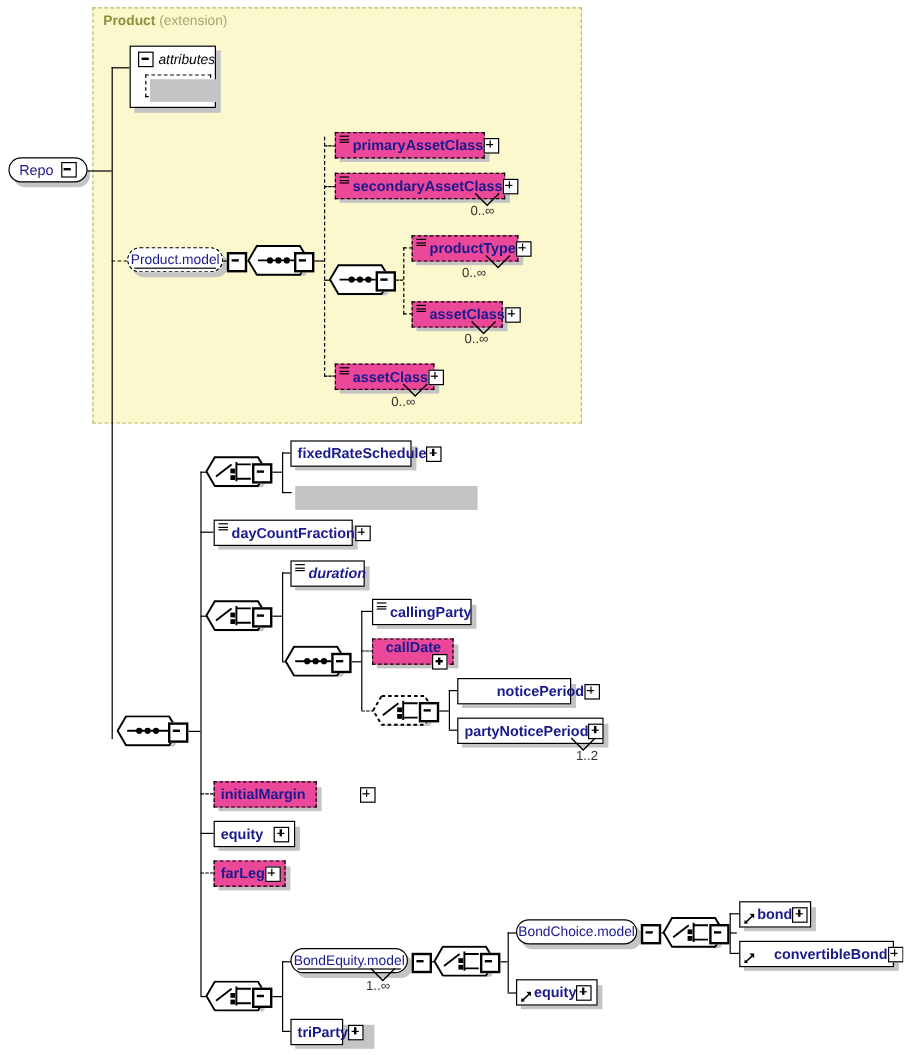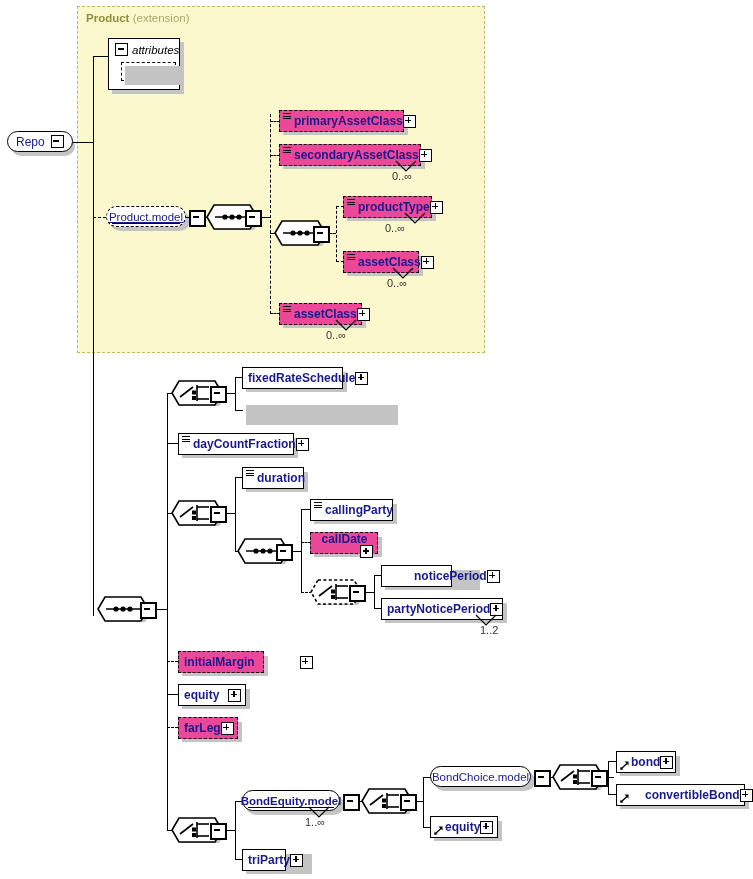--- a/index.html
+++ b/index.html
@@ -146,21 +146,21 @@
       <span class="pm" style="margin-left:0;"></span>
       <span>attributes</span>
     </div>
     <div class="nshadow" style="left:16px;top:27px;width:55px;height:19px;"></div>
     <div class="attrrow" style="left:12px;top:23px;width:55px;height:19px;">
       <span>id</span>
     </div>
   </div>
 
   <div class="nshadow" style="left:110px;top:211px;width:80px;height:20px;border-radius:10px;"></div>
-  <div class="rootnode dashed doubleline" style="left:106px;top:206px;width:80px;height:21px;text-decoration:underline;">
+  <div class="rootnode dashed doubleline" style="left:106px;top:206px;width:80px;height:21px;">
     <span class="lbl" style="font-weight:normal;font-size:11.5px;">Product.model</span>
   </div>
   <div class="pmbox" style="left:189px;top:210px;"></div>
   <div class="hl" style="left:186px;top:217px;width:4px;"></div>
   <div class="hl" style="left:202px;top:217px;width:6px;"></div>
 
   <div class="conn" style="left:206px;top:204px;">
     <svg width="52" height="26" viewBox="0 0 52 26">
       <polygon points="8,1 44,1 51,13 44,25 8,25 1,13" fill="#c4c4c4" transform="translate(3,3)"></polygon>
       <polygon points="8,1 44,1 51,13 44,25 8,25 1,13" fill="#ffffff" stroke="#000" stroke-width="1.6"></polygon>
@@ -341,21 +341,21 @@
       <rect x="21" y="16" width="4" height="4" fill="#000"></rect>
     </svg>
   </div>
   <div class="pmbox" style="left:210px;top:506px;"></div>
   <div class="hl" style="left:223px;top:513px;width:12px;"></div>
   <div class="vl" style="left:235px;top:477px;height:74px;"></div>
   <div class="hl" style="left:235px;top:477px;width:8px;"></div>
   <div class="hl" style="left:235px;top:551px;width:4px;"></div>
 
   <div class="nshadow" style="left:246px;top:472px;width:62px;height:20px;"></div>
-  <div class="node" style="left:242px;top:467px;width:62px;">
+  <div class="node" style="left:242px;top:467px;width:62px;font-style:italic;">
     <span class="seqglyph">
         <i></i>
         <i></i>
         <i></i>
       </span>
     <span class="lbl" style="margin-left:9px;">duration</span>
   </div>
 
   <div class="conn" style="left:237px;top:538px;">
     <svg width="52" height="26" viewBox="0 0 52 26">
@@ -402,21 +402,21 @@
       <rect x="21" y="16" width="4" height="4" fill="#000"></rect>
     </svg>
   </div>
   <div class="pmbox" style="left:349px;top:585px;"></div>
   <div class="hl" style="left:362px;top:592px;width:12px;"></div>
   <div class="vl" style="left:374px;top:575px;height:33px;"></div>
   <div class="hl" style="left:374px;top:575px;width:8px;"></div>
   <div class="hl" style="left:374px;top:608px;width:8px;"></div>
 
   <div class="nshadow" style="left:385px;top:570px;width:95px;height:20px;"></div>
-  <div class="node" style="left:381px;top:565px;width:71px;padding-left:32px;">
+  <div class="node" style="left:381px;top:565px;width:95px;padding-left:32px;">
     <span class="lbl">noticePeriod</span>
     <span class="pm plus" style="margin-left:auto;"></span>
   </div>
 
   <div class="nshadow" style="left:385px;top:603px;width:122px;height:20px;"></div>
   <div class="node" style="left:381px;top:598px;width:122px;">
     <span class="lbl">partyNoticePeriod</span>
     <span class="pm plus" style="margin-left:auto;"></span>
   </div>
   <svg class="swoosh" style="left:475px;top:614px;" width="24" height="14">
@@ -455,21 +455,21 @@
     </svg>
   </div>
   <div class="pmbox" style="left:210px;top:823px;"></div>
   <div class="hl" style="left:223px;top:830px;width:12px;"></div>
   <div class="vl" style="left:235px;top:801px;height:58px;"></div>
   <div class="hl" style="left:235px;top:801px;width:8px;"></div>
   <div class="hl" style="left:235px;top:859px;width:8px;"></div>
 
   <div class="nshadow" style="left:246px;top:795px;width:98px;height:20px;border-radius:10px;"></div>
   <div class="rootnode doubleline" style="left:242px;top:790px;width:98px;height:21px;">
-    <span class="lbl" style="font-weight:bold;font-size:11.5px;">BondEquity.model</span>
+    <span class="lbl" style="font-weight:normal;font-size:11.5px;">BondEquity.model</span>
   </div>
   <div class="pmbox" style="left:343px;top:794px;"></div>
   <svg class="swoosh" style="left:308px;top:806px;" width="24" height="14">
     <path d="M1,1 L11,11 L21,1" fill="none" stroke="#000" stroke-width="1.2"></path>
   </svg>
   <div class="card" style="left:305px;top:816px;">1..∞</div>
   <div class="hl" style="left:356px;top:801px;width:7px;"></div>
 
   <div class="nshadow" style="left:246px;top:854px;width:66px;height:20px;"></div>
   <div class="node" style="left:242px;top:849px;width:44px;">

